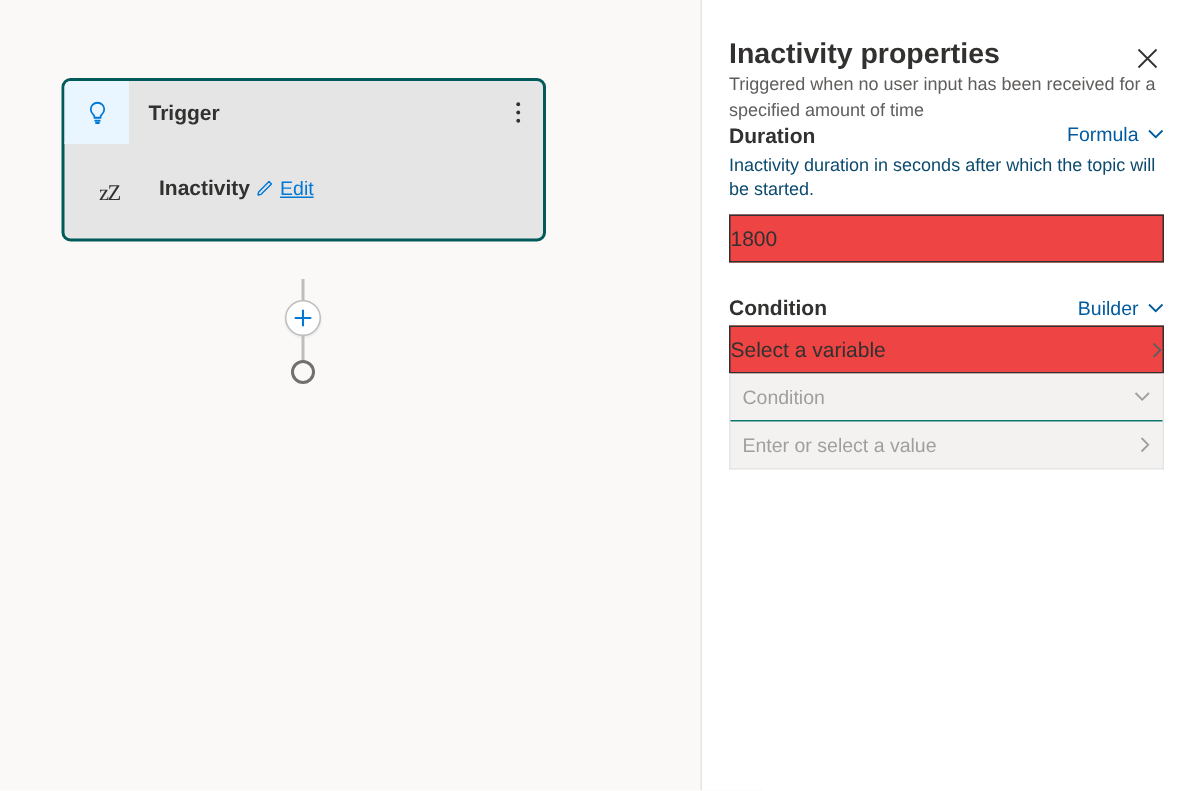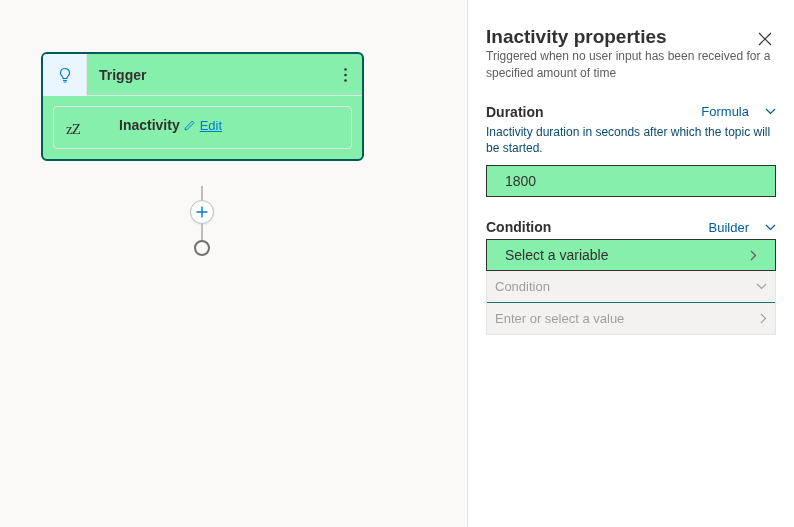--- a/index.html
+++ b/index.html
@@ -1,44 +1,44 @@
 <!DOCTYPE html>
 <html><head>
   <meta charset="utf-8">
   <style>
     *{box-sizing:border-box;margin:0;padding:0;font-family:"Segoe UI",-apple-system,sans-serif}
     body{width:794px;height:527px;display:flex;background:#fff;overflow:hidden}
     .canvas{flex:1;height:100%;border-right:1px solid #e5e5e5;position:relative;background:#faf9f8}
-    .node{position:absolute;left:41px;top:52px;width:323px;border:2px solid #005a5a;border-radius:6px;background:#86efac}
+    .node{position:absolute;left:41px;top:52px;width:323px;border:2px solid #005a5a;border-radius:6px;background:#e5e5e5}
     .node-header{display:flex;align-items:center;height:42px;border-bottom:1px solid #e5e5e5}
     .node-header-icon{width:44px;height:42px;display:flex;align-items:center;justify-content:center;background:#eaf6ff;border-right:1px solid #e5e5e5;color:#0078d4;border-top-left-radius:4px}
     .node-header-title{flex:1;padding:0 12px;font-size:14px;font-weight:600;color:#323130}
     .node-header-more{width:34px;display:flex;align-items:center;justify-content:center;font-size:18px;color:#323130;cursor:pointer}
     .node-body{padding:10px}
-    .action-card{border:1px solid #e5e5e5;border-radius:4px;padding:10px 12px;display:flex;gap:25px;align-items:flex-start}
+    .action-card{border:1px solid #e5e5e5;border-radius:4px;padding:10px 12px;display:flex;gap:12px;align-items:flex-start}
     .action-icon{width:28px;font-family:Georgia,serif;font-size:15px;color:#323130;font-weight:400;letter-spacing:-1px;padding-top:4px}
     .action-text{display:flex;flex-direction:row;gap:3px}
     .action-title{font-size:14px;font-weight:600;color:#323130}
     .edit-row{display:flex;align-items:center;gap:4px;color:#0078d4}
     .edit-link{font-size:13px;text-decoration:underline;cursor:pointer}
     .connector{position:absolute;left:201px;top:186px;width:2px;height:14px;background:#bdbdbd}
     .plus-btn{position:absolute;left:190px;top:200px;width:24px;height:24px;border-radius:50%;background:#fff;border:1px solid #bdbdbd;display:flex;align-items:center;justify-content:center;color:#0078d4;font-size:15px;cursor:pointer;box-shadow:0 1px 2px rgba(0,0,0,.08)}
     .connector2{position:absolute;left:201px;top:224px;width:2px;height:16px;background:#bdbdbd}
     .term{position:absolute;left:194px;top:240px;width:16px;height:16px;border:2px solid #707070;border-radius:50%;background:#faf9f8}
     .panel{width:326px;height:100%;padding:26px 18px 0;overflow-y:auto}
     .panel-head{display:flex;justify-content:space-between;align-items:flex-end;margin-bottom:0}
     .panel-title{font-size:19px;font-weight:600;color:#323130}
     .close-x{font-size:16px;color:#323130;cursor:pointer;padding:2px 4px}
-    .panel-sub{font-size:12px;color:#605e5c;margin-bottom:22px;line-height:1.4}
+    .panel-sub{font-size:12px;color:#605e5c;line-height:1.4}
     .sect{margin-bottom:22px}
     .sect-head{display:flex;justify-content:space-between;align-items:center;margin-bottom:4px}
     .sect-title{font-size:14px;font-weight:600;color:#323130}
-    .mode-sel{display:flex;align-items:center;gap:16px;color:#005a9e;font-size:13px;cursor:pointer}
+    .mode-sel{display:flex;align-items:center;gap:6px;color:#005a9e;font-size:13px;cursor:pointer}
     .sect-desc{font-size:12px;color:#0c4a6e;line-height:1.4;margin-bottom:8px}
-    .field{width:100%;height:32px;border:1px solid #323130;padding:0 18px;font-size:14px;color:#323130;background:#86efac}
+    .field{width:100%;height:32px;border:1px solid #323130;padding:0 0;font-size:14px;color:#323130;background:#ef4444}
     .field.select{display:flex;align-items:center;justify-content:space-between;cursor:pointer}
     .cond-group{border:1px solid #e5e5e5;border-top:none;background:#f3f2f1}
     .cond-row{display:flex;align-items:center;justify-content:space-between;padding:8px 8px;font-size:13px;color:#a19f9d}
     .cond-row+.cond-row{border-top:1px solid #0f766e}
     .chev{color:#605e5c}
     .chev-muted{color:#a19f9d}
     input.field::placeholder{color:#a19f9d;font-size:14px}
     input.field{outline:none}
     svg{display:block}
   </style>

